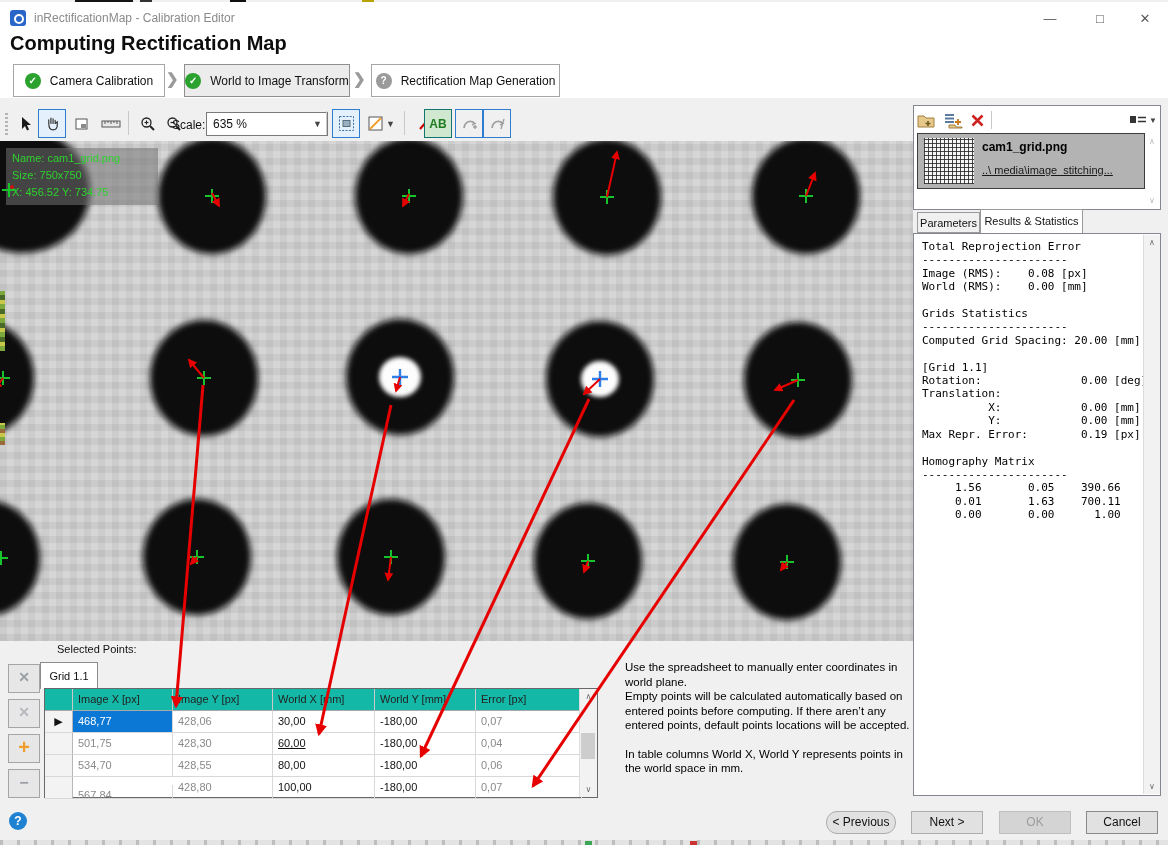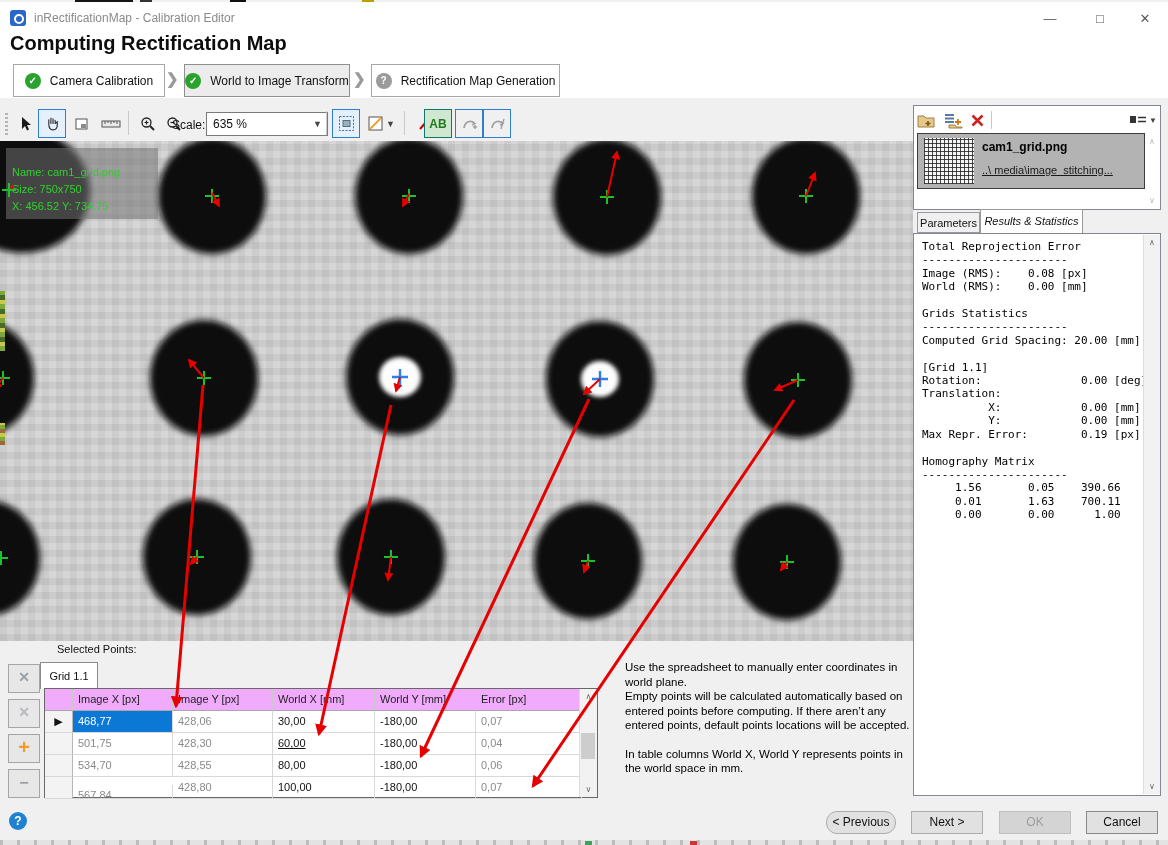--- a/index.html
+++ b/index.html
@@ -34,34 +34,34 @@
   .caretchar{font-size:9px;color:#444;margin-left:2px;}
   #ab-btn{left:424px;width:26px;background:#cfe8cf;border:1px solid #0f766e;color:#1f7a1f;font-weight:700;font-size:12px;}
   
   #viewer{left:0;top:141px;width:913px;height:500px;overflow:hidden;
     background:
       repeating-linear-gradient(0deg, rgba(0,0,0,0.045) 0 7px, rgba(255,255,255,0.05) 7px 14px),
       repeating-linear-gradient(90deg, rgba(0,0,0,0.04) 0 7px, rgba(255,255,255,0.045) 7px 14px),
       #d2d2d2;}
   #vsvg{position:absolute;left:0;top:0;}
   #vinfo{left:6px;top:7px;width:146px;height:53px;background:rgba(115,115,115,0.55);color:#2ed12e;
-         font-size:11px;line-height:17px;padding:16px 0 2px 6px;}
+         font-size:11px;line-height:17px;padding:2px 0 2px 6px;}
   #cursor-cross{left:1px;top:41px;width:16px;height:16px;}
   .edgeart{left:0;width:5px;}
   
   #selpts-label{left:57px;top:643px;font-size:11px;}
   #grid-tab{left:40px;top:662px;width:56px;height:26px;background:#fff;border:1px solid #8c8c8c;border-bottom:none;
             font-size:11px;text-align:center;line-height:26px;}
   .sidebtn{left:8px;width:30px;height:27px;background:#e7e7e7;border:1px solid #a5a5a5;text-align:center;}
   .sidebtn span{line-height:25px;font-weight:700;}
   #points-table{left:44px;top:688px;width:554px;height:110px;background:#fff;border:1px solid #686868;box-sizing:border-box;}
   .trow{display:flex;height:22px;}
   .tcell{box-sizing:border-box;border-right:1px solid #d8d8d8;border-bottom:1px solid #d8d8d8;
          font-size:11px;line-height:21px;padding-left:5px;overflow:hidden;white-space:nowrap;}
-  .thead .tcell{background:#f0abfc;color:#222;border-right:1px solid #c9c9c9;border-bottom:1px solid #a8a8a8;}
+  .thead .tcell{background:#14b8a6;color:#222;border-right:1px solid #c9c9c9;border-bottom:1px solid #a8a8a8;}
   .rowhdr{background:#f3f3f3;border-right:1px solid #b7b7b7;padding-left:0;text-align:center;}
   .c-gray{color:#8a8a8a;}
   .c-black{color:#111;}
   .sel-cell{background:#0a78d4;color:#fff !important;}
   .vscroll{position:absolute;background:#f2f2f2;border-left:1px solid #dcdcdc;}
   .sarrow{position:absolute;left:0;width:100%;text-align:center;color:#6a6a6a;font-size:8px;line-height:15px;}
   .sthumb{position:absolute;left:1px;background:#cdcdcd;}
   #help-block{left:625px;top:660px;width:290px;font-size:11.5px;line-height:14.5px;color:#000;}
   #help-block div{margin-bottom:0;}
   #help-block .gap{height:14px;}
@@ -71,21 +71,21 @@
   #files-toolbar{left:917px;top:108px;width:240px;height:24px;display:flex;align-items:center;gap:6px;}
   #file-item{left:917px;top:133px;width:228px;height:56px;background:#b3b3b3;border:1px solid #3c3c3c;box-sizing:border-box;}
   #file-thumb{left:6px;top:4px;width:50px;height:46px;background:
       repeating-linear-gradient(0deg,rgba(40,40,40,.85) 0 1px,transparent 1px 4px),
       repeating-linear-gradient(90deg,rgba(40,40,40,.85) 0 1px,transparent 1px 4px),#f5f5f5;}
   #file-name{left:64px;top:6px;font-size:12px;font-weight:700;color:#000;}
   #file-path{left:64px;top:30px;font-size:11px;color:#1a1a1a;text-decoration:underline;}
   #files-scroll{left:1146px;top:134px;width:12px;height:74px;}
   .rtab{top:212px;height:21px;font-size:11px;text-align:center;border:1px solid #9a9a9a;box-sizing:border-box;}
   #tab-params{left:917px;width:63px;background:#f0f0f0;line-height:20px;}
-  #tab-results{left:980px;top:209px;height:24px;width:103px;background:#fff;border-bottom:none;line-height:23px;font-style:italic;}
+  #tab-results{left:980px;top:209px;height:24px;width:103px;background:#fff;border-bottom:none;line-height:23px;}
   #stats-box{left:913px;top:233px;width:248px;height:563px;}
   #stats-pre{left:922px;top:240px;width:215px;margin:0;font-family:"DejaVu Sans Mono",monospace;
              font-size:11px;line-height:13.4px;color:#000;white-space:pre;}
   #stats-scroll{left:1143px;top:235px;width:16px;height:559px;}
   
   .fbtn{top:811px;height:23px;background:#e1e1e1;border:1px solid #adadad;font-size:12px;text-align:center;line-height:21px;box-sizing:border-box;}
   .fbtn.disabled{background:#d4d4d4;color:#9d9d9d;border-color:#bfbfbf;}
   #help-icon{left:9px;top:812px;width:18px;height:18px;border-radius:50%;background:#1e81d2;color:#fff;
              font-size:12px;font-weight:700;text-align:center;line-height:18px;}
   #bottomstrip{left:0;top:840px;width:1168px;height:5px;

